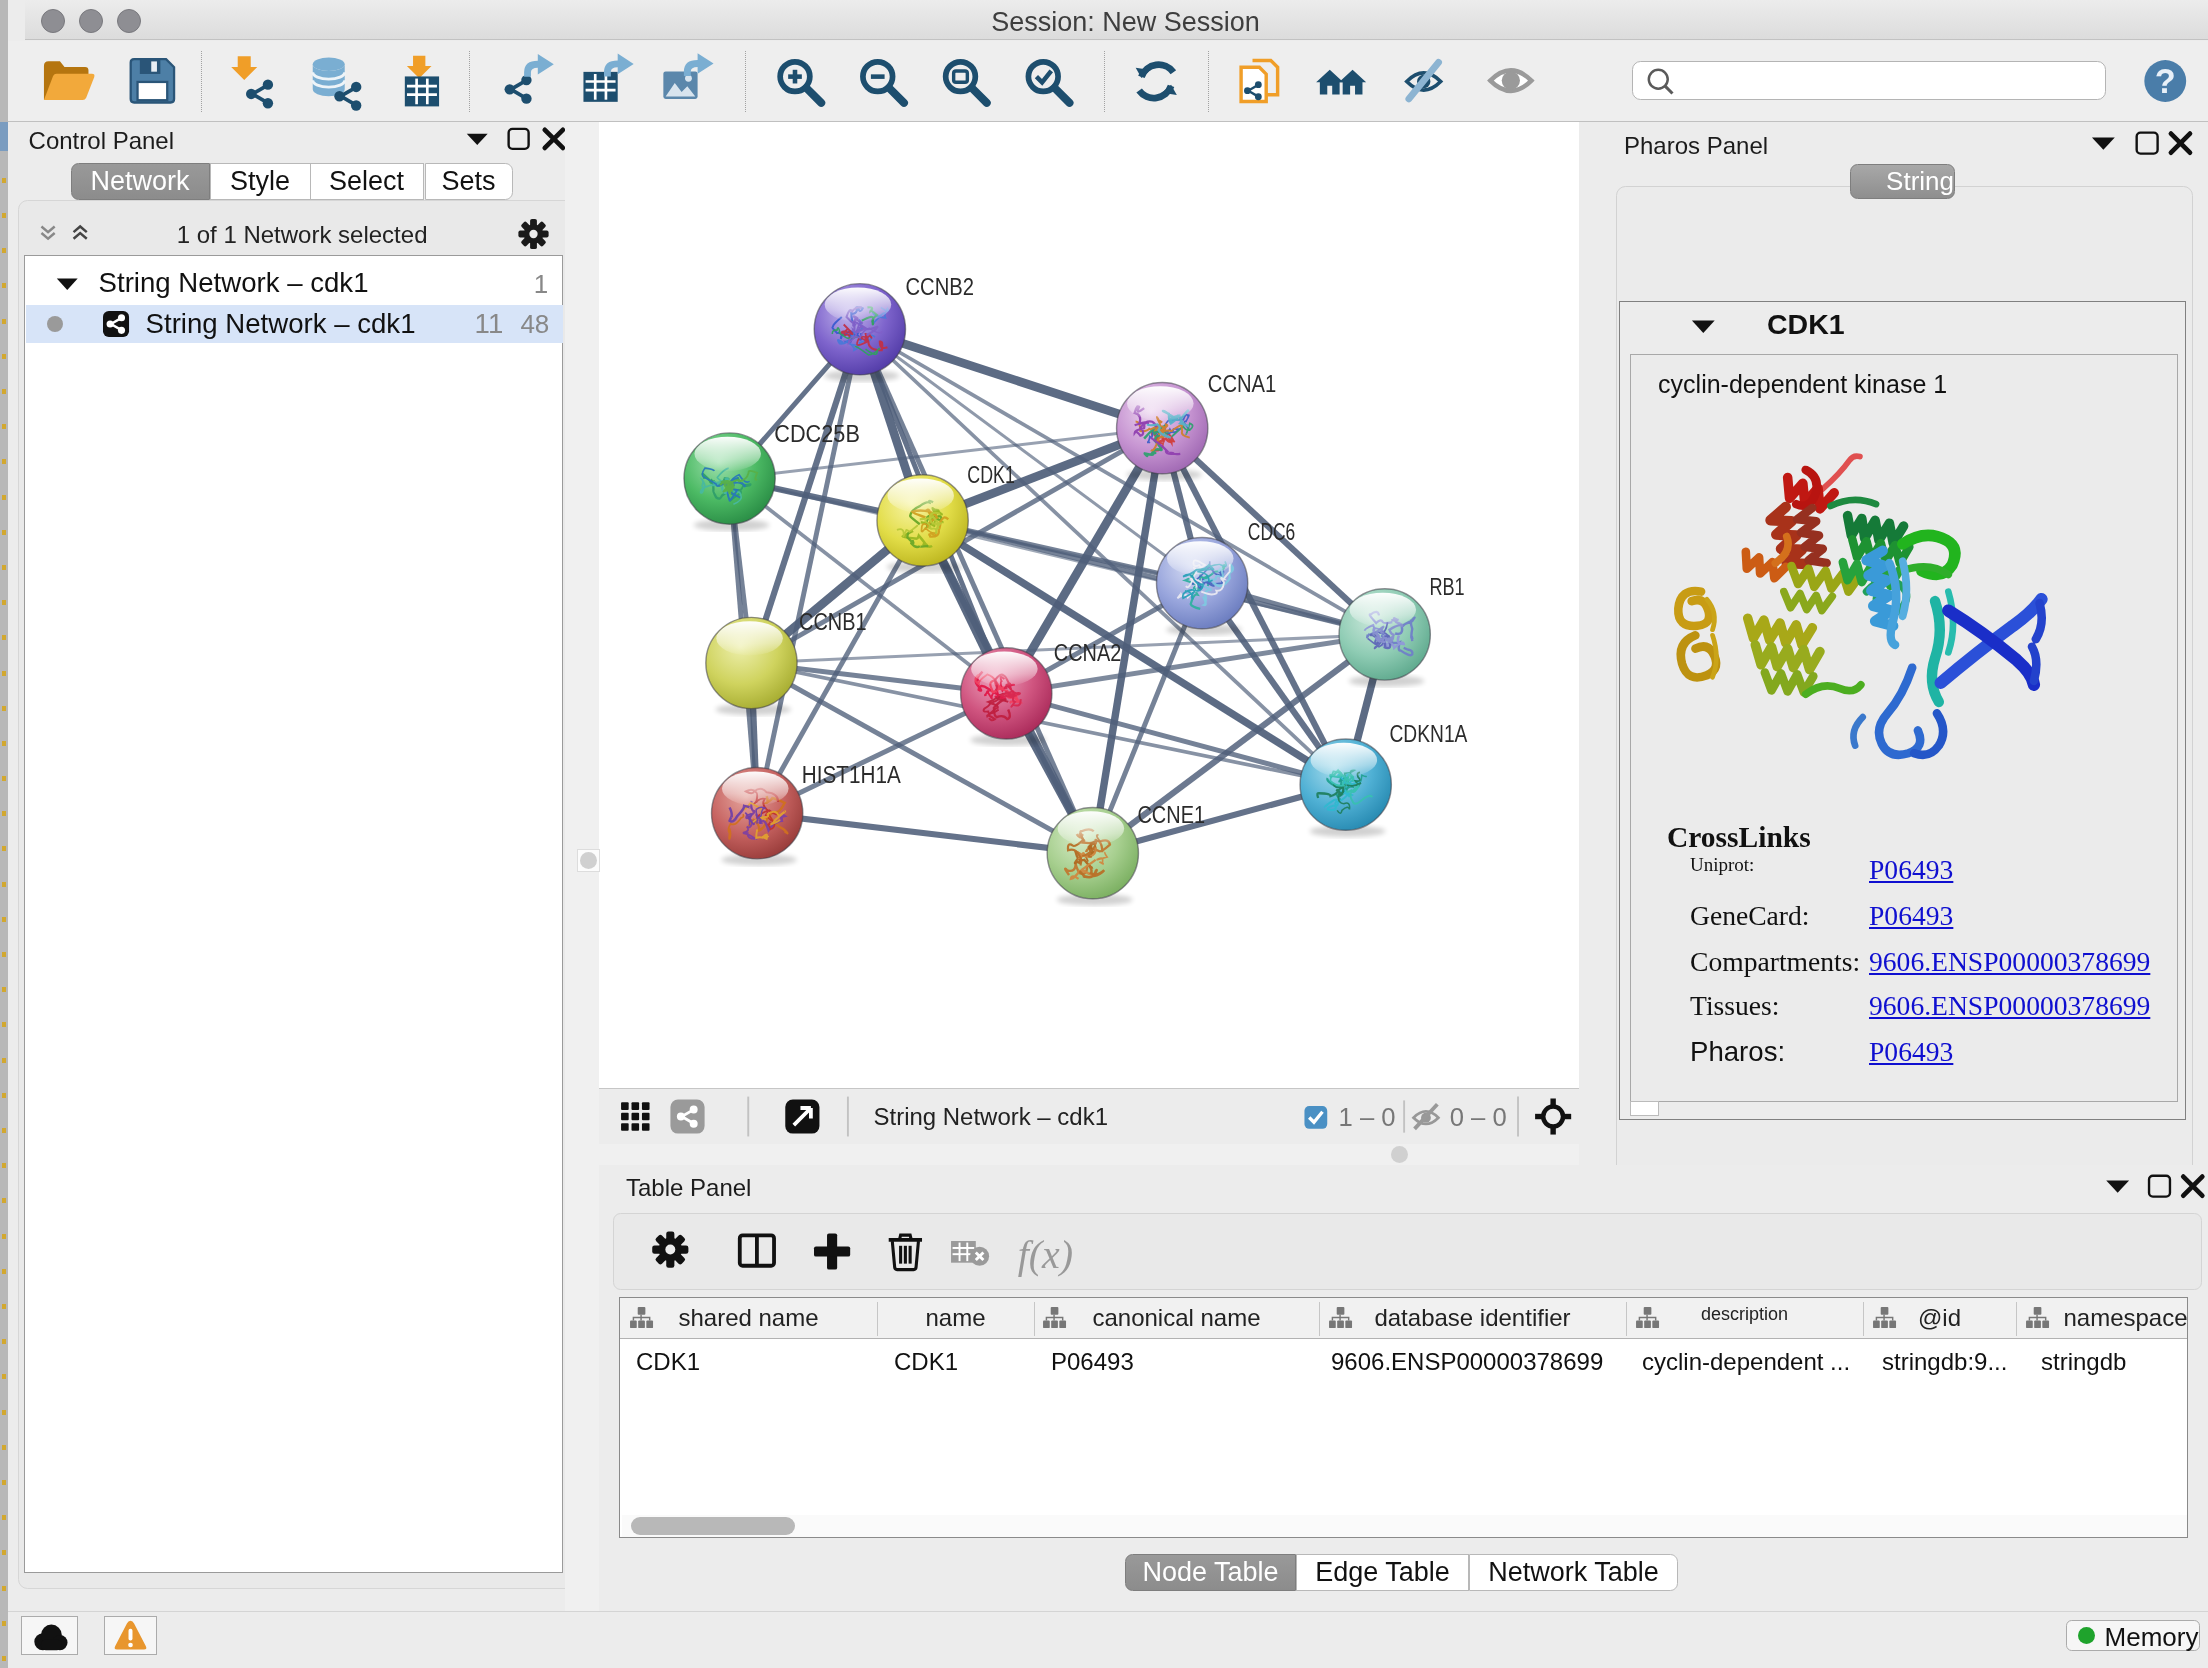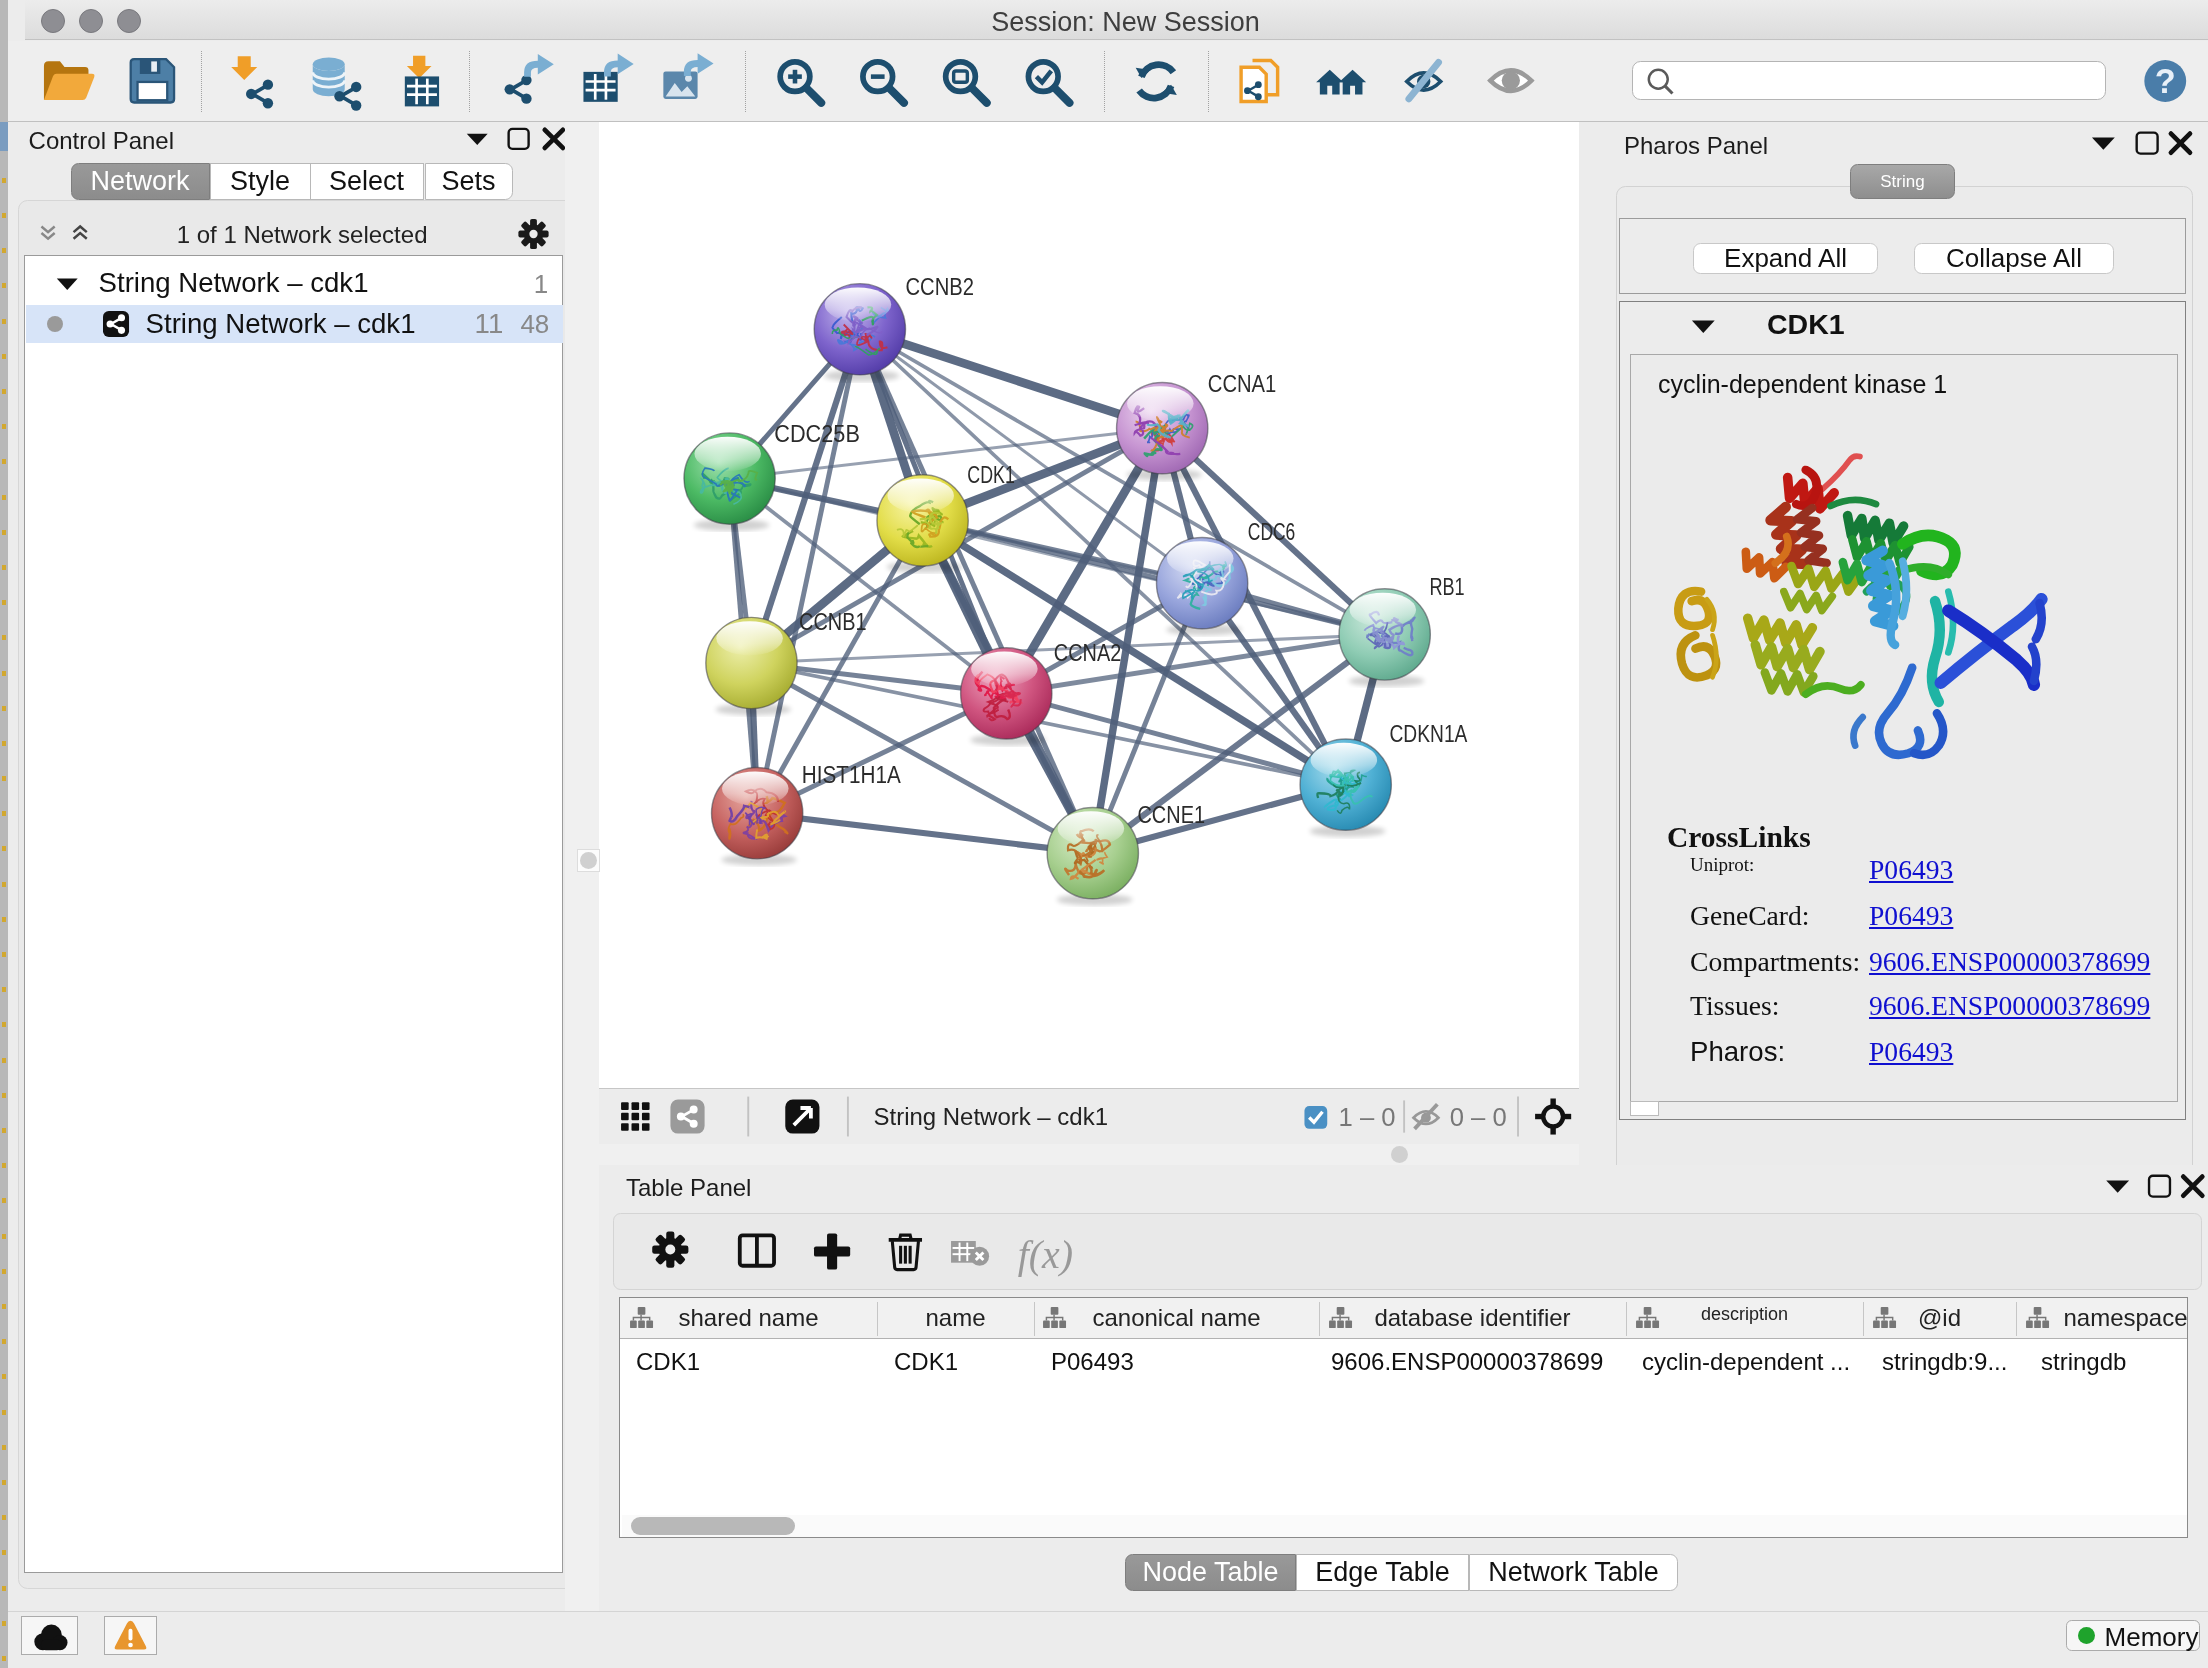--- a/index.html
+++ b/index.html
@@ -729,25 +729,21 @@
 <div class="abs" style="left:599px;top:1144px;width:1609px;height:21px;background:#f0f0f0"></div>
 <div class="abs" style="left:1391px;top:1146px;width:17px;height:17px;border-radius:50%;background:#d0d0d0"></div>
 <div id="rpanel" class="abs">
       <div class="abs panelhdr" style="left:45px;top:9.5px">Pharos Panel</div>
       <svg class="abs" width="630" height="48" style="left:0;top:0" viewBox="0 0 662 50">
         <path d="M539 16 L563 16 L551 29 Z" fill="#111"></path>
         <rect x="586" y="11" width="22" height="22" rx="4" fill="none" stroke="#111" stroke-width="2.5"></rect>
         <path d="M622 12 L642 32 M642 12 L622 32" stroke="#111" stroke-width="5" stroke-linecap="round"></path>
       </svg>
       <div class="abs" style="left:37px;top:64px;width:577px;height:1012px;background:#ebebeb;border:1px solid #d2d2d2;border-radius:9.5px"></div>
-      <div class="abs" style="left:271px;top:42px;width:105px;height:35px;background:linear-gradient(#a8a8a8,#8e8e8e);border:1px solid #7e7e7e;border-radius:7.6px;color:#fff;font-size:17px;text-align:center;line-height:33px;z-index:3">String</div>
-      <div class="abs" style="left:40px;top:96px;width:567px;height:76px;background:#ececec;border:1px solid #9b9b9b">
-        <div class="wbtn" style="left:73px;top:24px;width:185px;height:31px;line-height:29.5px">Expand All</div>
-        <div class="wbtn" style="left:294px;top:24px;width:200px;height:31px;line-height:29.5px">Collapse All</div>
-      </div>
+      <div class="abs" style="left:271px;top:42px;width:105px;height:35px;background:linear-gradient(#a8a8a8,#8e8e8e);border:1px solid #7e7e7e;border-radius:7.6px;color:#fff;font-size:26px;text-align:right;line-height:33px;z-index:3">String</div>
       <div class="abs" style="left:40px;top:179px;width:567px;height:819px;background:#ececec;border:1px solid #808080">
         <svg class="abs" width="38" height="28.5" style="left:70px;top:11.4px" viewBox="0 0 40 30">
           <path d="M2 8 L26 8 L14 21 Z" fill="#111"></path>
         </svg>
         <div class="abs" style="left:147px;top:5.7px;font-size:28.5px;font-weight:bold;color:#111">CDK1</div>
         <div class="abs" style="left:9.5px;top:52px;width:548px;height:748px;background:#ebebeb;border:1px solid #a8a8a8">
           <div class="abs" style="left:27.6px;top:15px;font-size:25px;color:#111">cyclin-dependent kinase 1</div>
         </div>
       </div>
       <div class="abs" style="left:88px;top:699px;font-family:'Liberation Serif',serif;font-size:29.5px;font-weight:bold;color:#111">CrossLinks</div>

